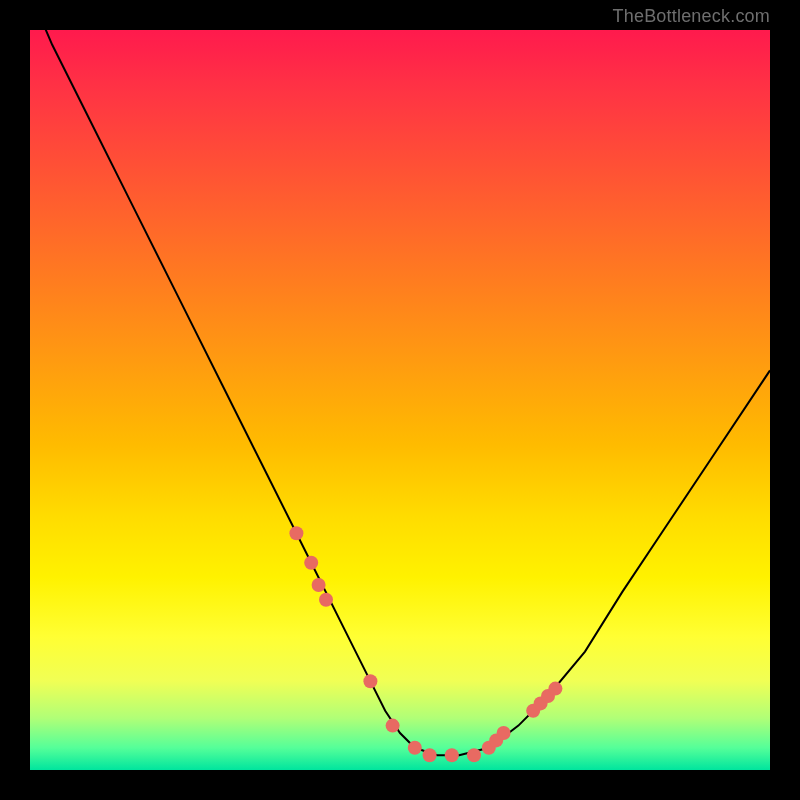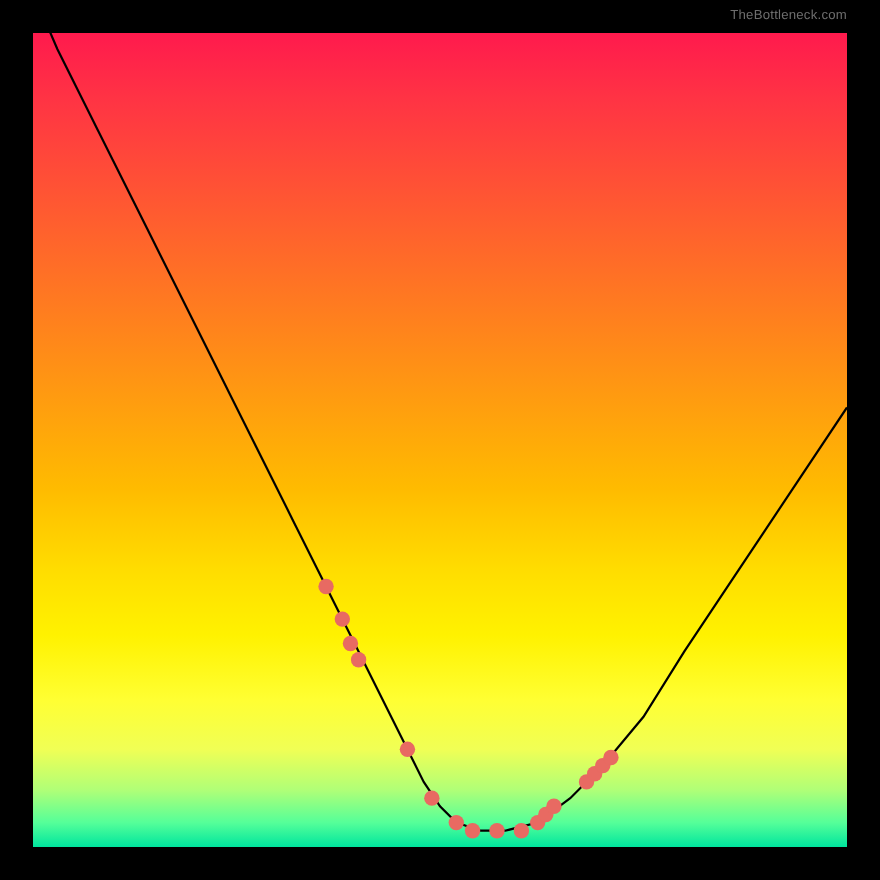--- a/index.html
+++ b/index.html
@@ -31,21 +31,21 @@
       #b0ff77 93%,
       #55ff99 97%,
       #00e59e 100%
     );
   }
   .watermark {
     position: absolute;
     top: 6px;
     right: 30px;
     color: #6e6e6e;
-    font-size: 12px;
+    font-size: 18px;
     font-weight: 500;
     letter-spacing: 0.2px;
   }
   svg.curve {
     position: absolute;
     left: 0;
     top: 0;
     width: 740px;
     height: 740px;
   }

